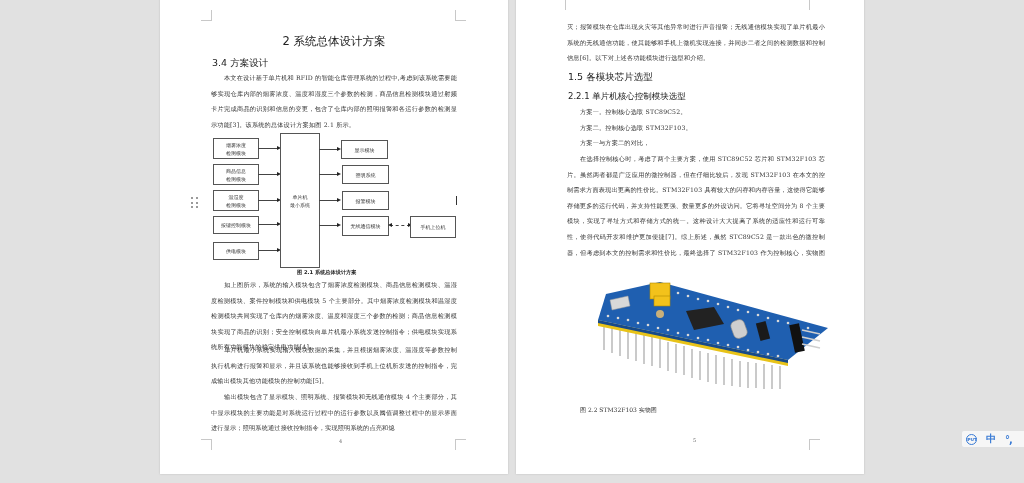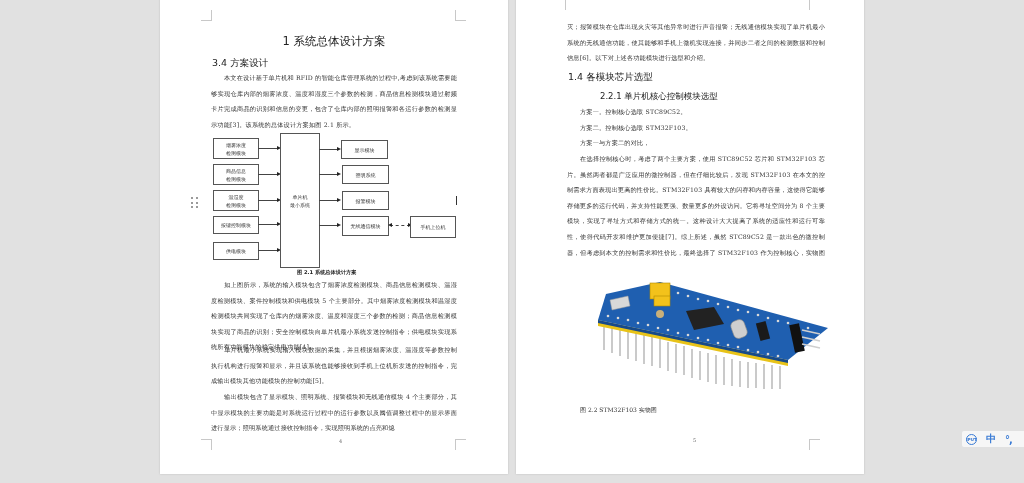--- a/index.html
+++ b/index.html
@@ -49,21 +49,21 @@
 </style>
 </head>
 <body>
 
 <div class="page" id="page1">
   <div class="crop tl" style="left:41px;top:14px;"></div>
   <div class="crop tr" style="left:295px;top:14px;"></div>
   <div class="crop bl" style="left:41px;top:443px;"></div>
   <div class="crop br" style="left:295px;top:443px;"></div>
 
-  <div class="ch-title">1 系统总体设计方案</div>
+  <div class="ch-title">2 系统总体设计方案</div>
   <div class="h2" style="left:52px;top:61px;">3.4 方案设计</div>
   <div class="para" style="left:51px;top:74px;width:246px;height:62px;overflow:hidden;"><span class="indent"></span><span>本文在设计基于单片机和 RFID 的智能仓库管理系统的过程中,考虑到该系统需要能够实现仓库内部的烟雾浓度、温度和湿度三个参数的检测，商品信息检测模块通过射频卡片完成商品的识别和信息的变更，包含了仓库内部的照明报警和各运行参数的检测显示功能[3]。该系统的总体设计方案如图 2.1 所示。</span></div>
 
   <div>
     <div class="dg" style="left:53px;top:142px;width:44px;height:19px;white-space:pre-line;">烟雾浓度
 检测模块</div>
     <div class="dg" style="left:53px;top:168px;width:44px;height:19px;white-space:pre-line;">商品信息
 检测模块</div>
     <div class="dg" style="left:53px;top:194px;width:44px;height:19px;white-space:pre-line;">温湿度
 检测模块</div>
@@ -101,22 +101,22 @@
 
   <div class="pnum" style="left:179px;top:442px;">4</div>
 </div>
 
 <div class="page" id="page2">
   <div class="crop tl" style="left:39px;top:4px;border-bottom-width:0;"></div>
   <div class="crop tr" style="left:293px;top:4px;border-bottom-width:0;"></div>
   <div class="crop br" style="left:293px;top:443px;"></div>
 
   <div class="para" style="left:51px;top:23px;width:258px;height:47px;overflow:hidden;">灭；报警模块在仓库出现火灾等其他异常时进行声音报警；无线通信模块实现了单片机最小系统的无线通信功能，使其能够和手机上微机实现连接，并同步二者之间的检测数据和控制信息[6]。以下对上述各功能模块进行选型和介绍。</div>
-  <div class="h2" style="left:52px;top:75px;">1.4 各模块芯片选型</div>
-  <div class="h3" style="left:52px;top:95px;margin-left:32px;">2.2.1  单片机核心控制模块选型</div>
+  <div class="h2" style="left:52px;top:75px;">1.5 各模块芯片选型</div>
+  <div class="h3" style="left:52px;top:95px;">2.2.1  单片机核心控制模块选型</div>
   <div class="para" style="left:64px;top:108px;width:240px;height:16px;">方案一。控制核心选取 STC89C52。</div>
   <div class="para" style="left:64px;top:124px;width:240px;height:16px;">方案二。控制核心选取 STM32F103。</div>
   <div class="para" style="left:64px;top:139px;width:240px;height:16px;">方案一与方案二的对比，</div>
   <div class="para" style="left:51px;top:155px;width:258px;height:110px;overflow:hidden;"><span class="indent"></span><span>在选择控制核心时，考虑了两个主要方案，使用 STC89C52 芯片和 STM32F103 芯片。虽然两者都是广泛应用的微控制器，但在仔细比较后，发现 STM32F103 在本文的控制需求方面表现出更高的性价比。STM32F103 具有较大的闪存和内存容量，这使得它能够存储更多的运行代码，并支持性能更强、数量更多的外设访问。它将寻址空间分为 8 个主要模块，实现了寻址方式和存储方式的统一。这种设计大大提高了系统的适应性和运行可靠性，使得代码开发和维护更加便捷[7]。综上所述，虽然 STC89C52 是一款出色的微控制器，但考虑到本文的控制需求和性价比，最终选择了 STM32F103 作为控制核心，实物图如图 2-2 所示。</span></div>
 
   <div class="caption2" style="left:64px;top:410px;">图 2.2 STM32F103 实物图</div>
   <div class="pnum" style="left:177px;top:441px;">5</div>
 </div>
 
 <svg class="board" viewBox="0 0 230 110" xmlns="http://www.w3.org/2000/svg">

